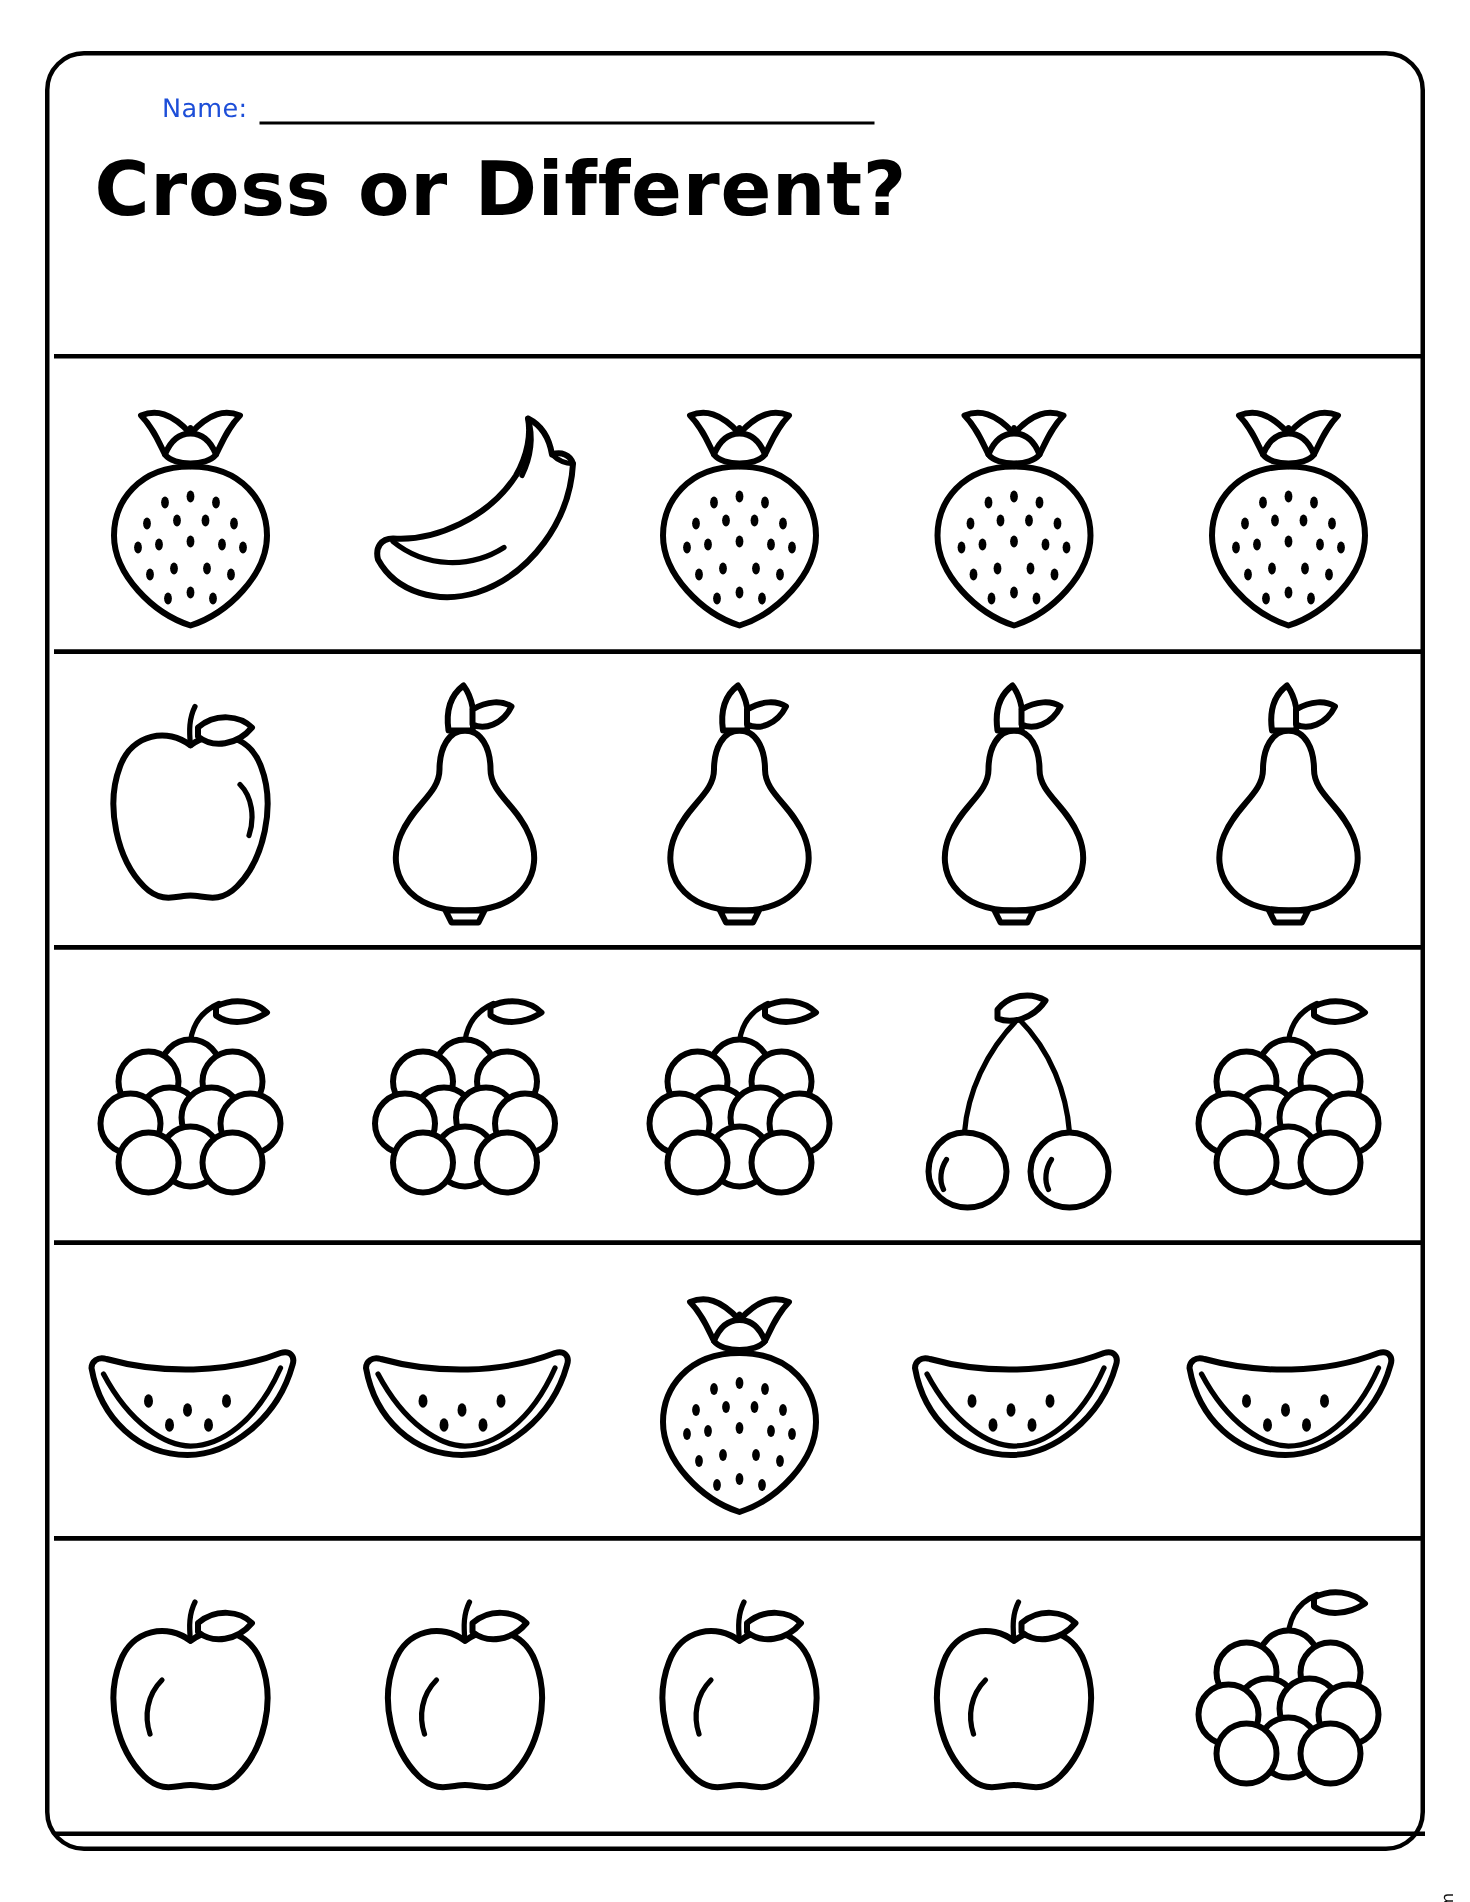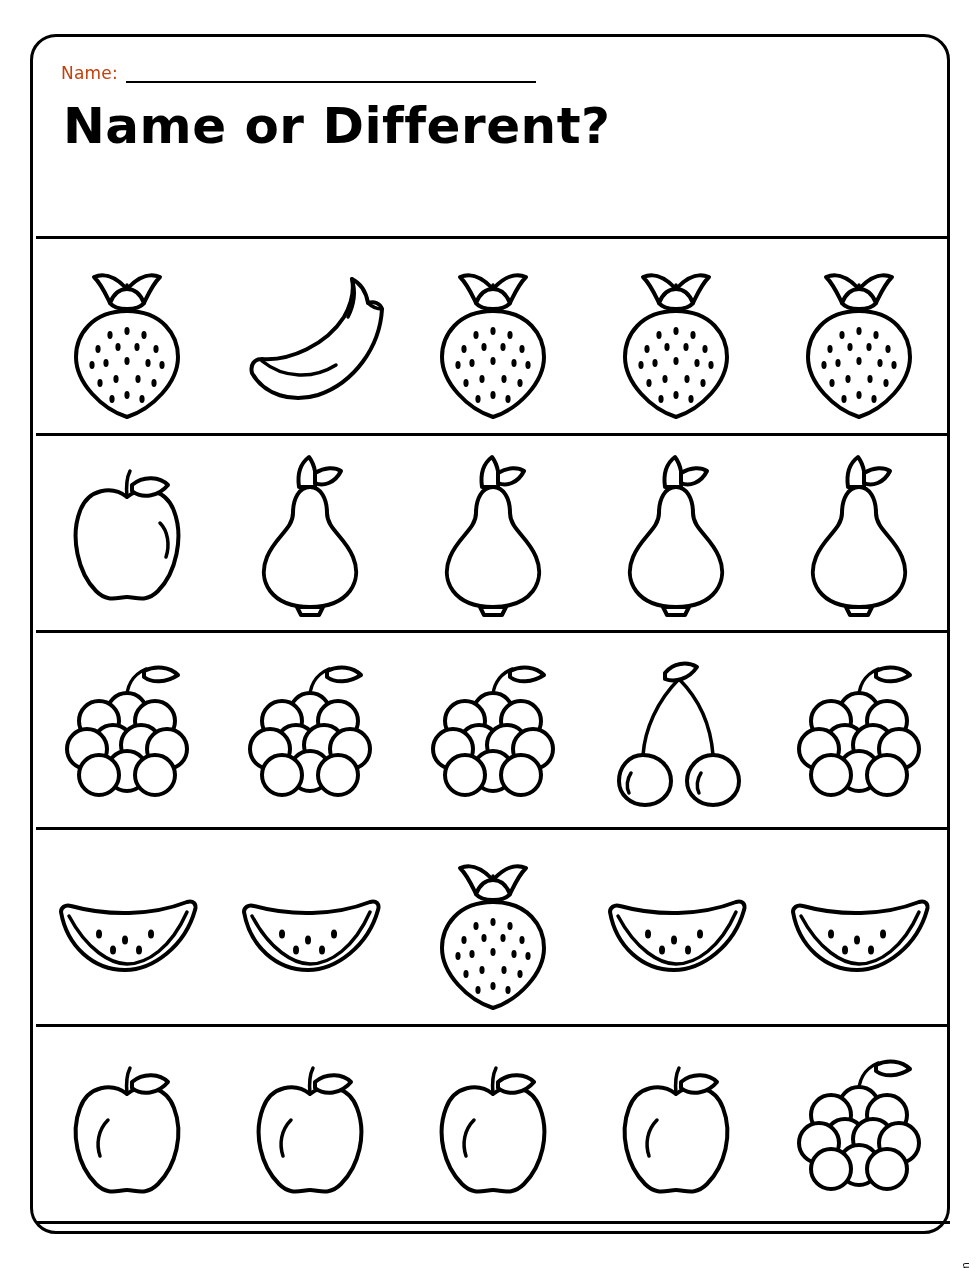--- a/index.html
+++ b/index.html
@@ -31,23 +31,24 @@
   .name-row {
     position: absolute;
     left: 28px;
     top: 26px;
     display: flex;
     align-items: flex-end;
     gap: 8px;
   }
   .name-label {
     font-size: 17px;
-    color: #c2410c;
+    color: #1d4ed8;
     font-family: "DejaVu Sans", sans-serif;
     letter-spacing: 0.2px;
+    margin-left: 47px;
   }
   .name-line {
     width: 410px;
     border-bottom: 2px solid #000;
     height: 14px;
   }
 
   .title {
     position: absolute;
     left: 30px;
@@ -130,21 +131,21 @@
 </head>
 <body>
 
 <div class="sheet">
 
   <div class="name-row">
     <span class="name-label">Name:</span>
     <span class="name-line"></span>
   </div>
 
-  <div class="title">Name or Different?</div>
+  <div class="title">Cross or Different?</div>
 
   <div class="rows">
 
     <div class="row">
       <div class="cell">
         <svg width="150" height="170" viewBox="0 0 150 170">
           <path class="shape" d="M75 60 C40 60 24 84 24 106 C24 132 50 158 75 166 C100 158 126 132 126 106 C126 84 110 60 75 60 Z"></path>
           <path class="thin" d="M75 60 L75 34"></path>
           <path class="shape" d="M75 38 C62 24 52 22 42 26 C50 34 54 44 58 52 C62 56 70 56 75 52 Z"></path>
           <path class="shape" d="M75 38 C88 24 98 22 108 26 C100 34 96 44 92 52 C88 56 80 56 75 52 Z"></path>

